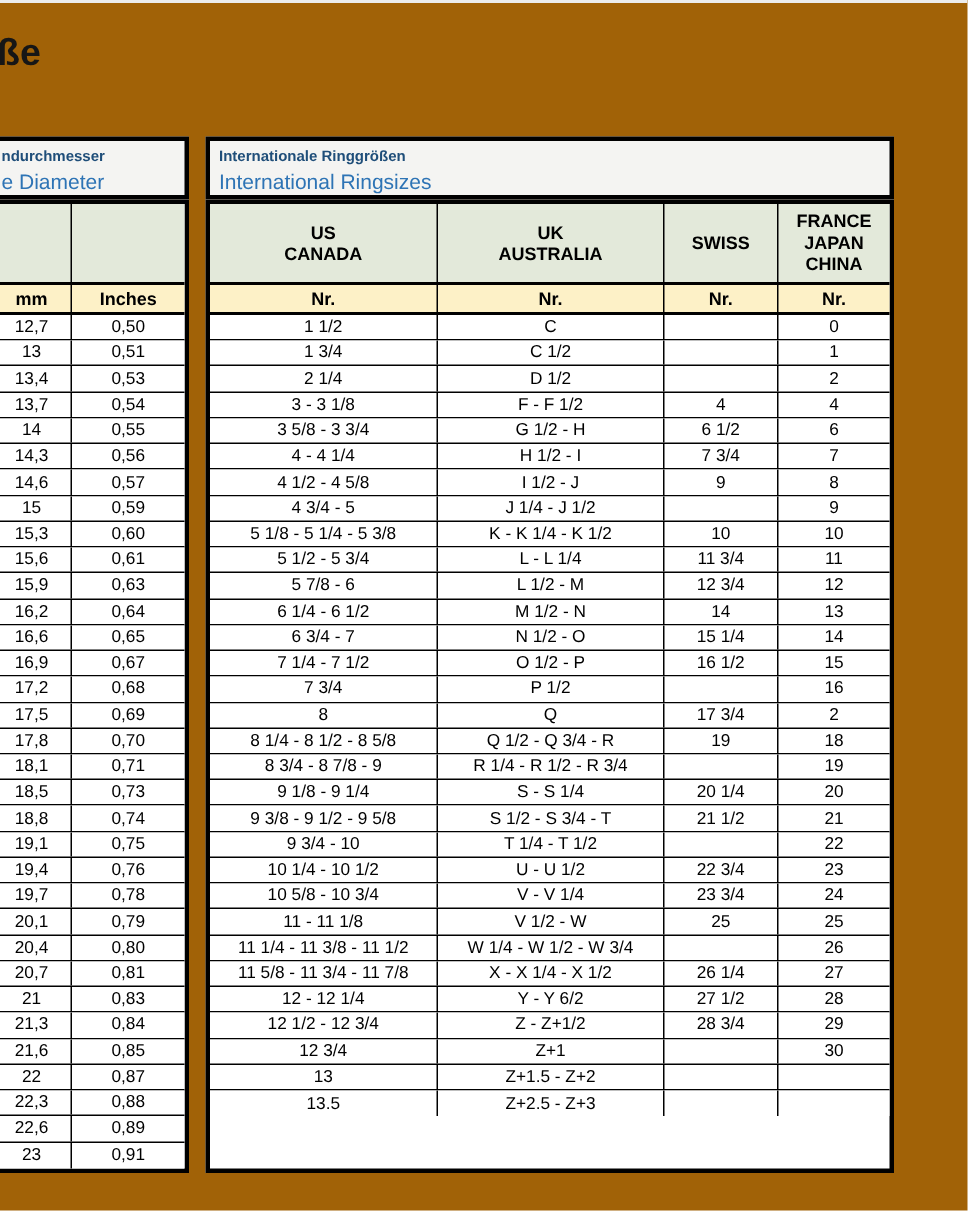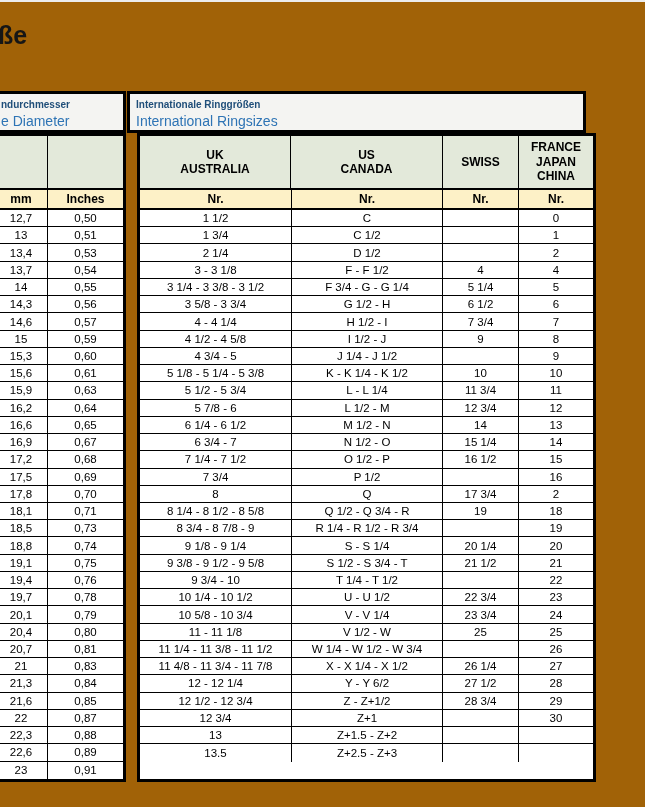--- a/index.html
+++ b/index.html
@@ -51,21 +51,21 @@
   .c-mm { width: 53px; }
   .c-in { width: 75px; border-right: none; }
   
   .c-us { width: 152px; }
   .c-uk { width: 151px; }
   .c-sw { width: 76px; }
   .c-fr { width: 74px; border-right: none; }
   
   #left-title  { left: -8px;  top: 91px;  width: 134px; }
   #left-grid   { left: -8px;  top: 133px; width: 134px; }
-  #right-title { left: 127px; top: 91px;  width: 459px; }
+  #right-title { left: 137px; top: 91px;  width: 459px; }
   #right-grid  { left: 137px; top: 133px; width: 459px; }
 </style>
 </head>
 <body>
 
 <div class="page">
   <div class="top-rule"></div>
   <div class="heading">ße</div>
 
   <div class="titlebox" id="left-title">
@@ -216,24 +216,24 @@
         </div>
       </div>
   </div>
 
   <div class="titlebox" id="right-title">
     <div class="title-de">Internationale Ringgrößen</div>
     <div class="title-en">International Ringsizes</div>
   </div>
   <div class="gridbox" id="right-grid">
     <div class="row head-row">
+      <div class="cell c-us">US
+CANADA</div>
       <div class="cell c-uk">UK
 AUSTRALIA</div>
-      <div class="cell c-us">US
-CANADA</div>
       <div class="cell c-sw">SWISS</div>
       <div class="cell c-fr">FRANCE
 JAPAN
 CHINA</div>
     </div>
     <div class="row unit-row">
       <div class="cell c-us">Nr.</div>
       <div class="cell c-uk">Nr.</div>
       <div class="cell c-sw">Nr.</div>
       <div class="cell c-fr">Nr.</div>
@@ -257,26 +257,20 @@
           <div class="cell c-sw"></div>
           <div class="cell c-fr">2</div>
         </div>
         <div class="row drow">
           <div class="cell c-us">3 - 3 1/8</div>
           <div class="cell c-uk">F - F 1/2</div>
           <div class="cell c-sw">4</div>
           <div class="cell c-fr">4</div>
         </div>
         <div class="row drow">
-          <div class="cell c-us">3 1/4 - 3 3/8 - 3 1/2</div>
-          <div class="cell c-uk">F 3/4 - G - G 1/4</div>
-          <div class="cell c-sw">5 1/4</div>
-          <div class="cell c-fr">5</div>
-        </div>
-        <div class="row drow">
           <div class="cell c-us">3 5/8 - 3 3/4</div>
           <div class="cell c-uk">G 1/2 - H</div>
           <div class="cell c-sw">6 1/2</div>
           <div class="cell c-fr">6</div>
         </div>
         <div class="row drow">
           <div class="cell c-us">4 - 4 1/4</div>
           <div class="cell c-uk">H 1/2 - I</div>
           <div class="cell c-sw">7 3/4</div>
           <div class="cell c-fr">7</div>
@@ -389,21 +383,21 @@
           <div class="cell c-sw">25</div>
           <div class="cell c-fr">25</div>
         </div>
         <div class="row drow">
           <div class="cell c-us">11 1/4 - 11 3/8 - 11 1/2</div>
           <div class="cell c-uk">W 1/4 - W 1/2 - W 3/4</div>
           <div class="cell c-sw"></div>
           <div class="cell c-fr">26</div>
         </div>
         <div class="row drow">
-          <div class="cell c-us">11 4/8 - 11 3/4 - 11 7/8</div>
+          <div class="cell c-us">11 5/8 - 11 3/4 - 11 7/8</div>
           <div class="cell c-uk">X - X 1/4 - X 1/2</div>
           <div class="cell c-sw">26 1/4</div>
           <div class="cell c-fr">27</div>
         </div>
         <div class="row drow">
           <div class="cell c-us">12 - 12 1/4</div>
           <div class="cell c-uk">Y - Y 6/2</div>
           <div class="cell c-sw">27 1/2</div>
           <div class="cell c-fr">28</div>
         </div>

